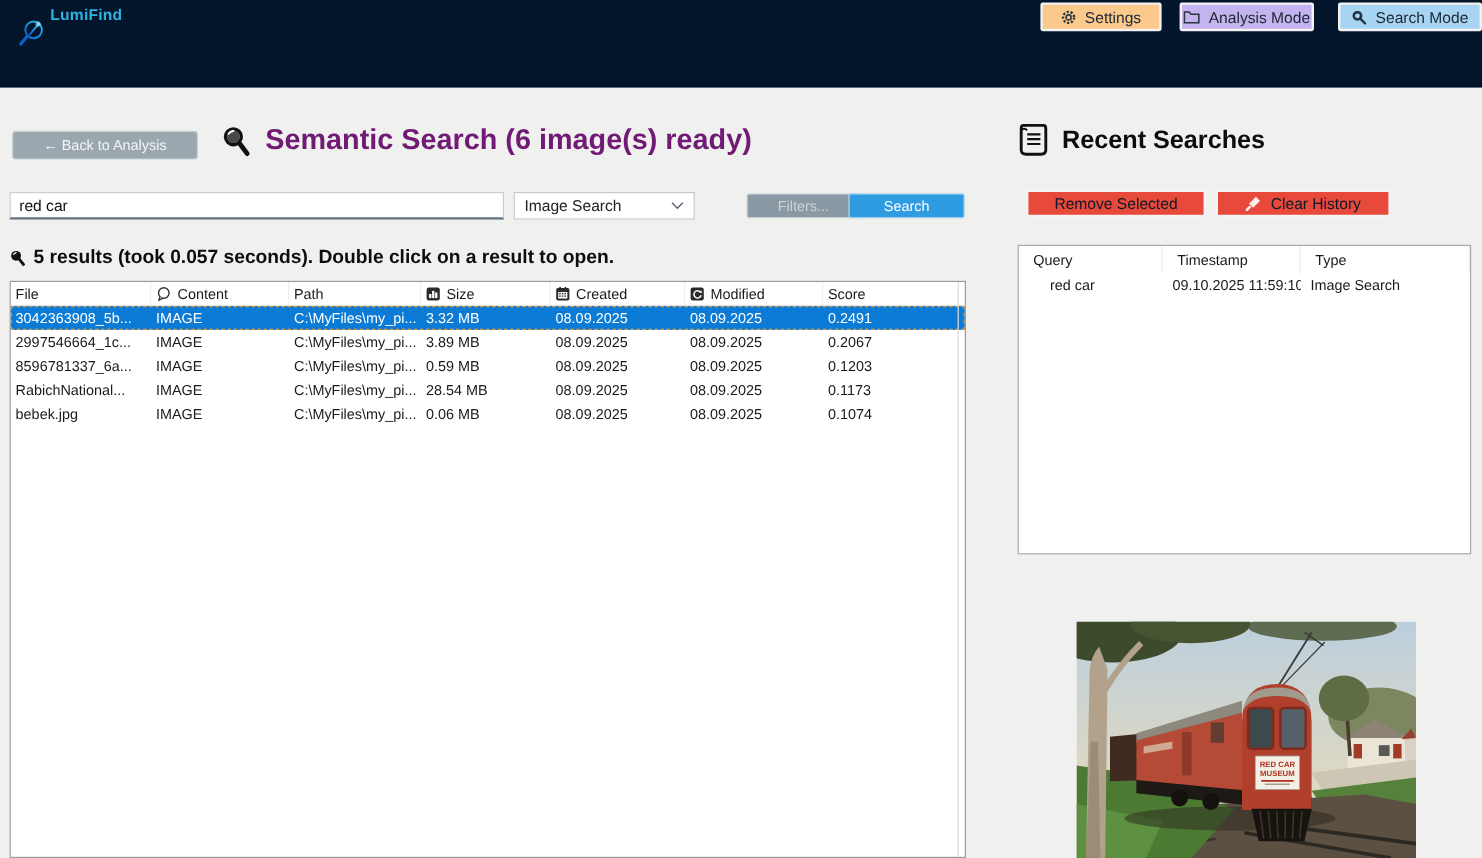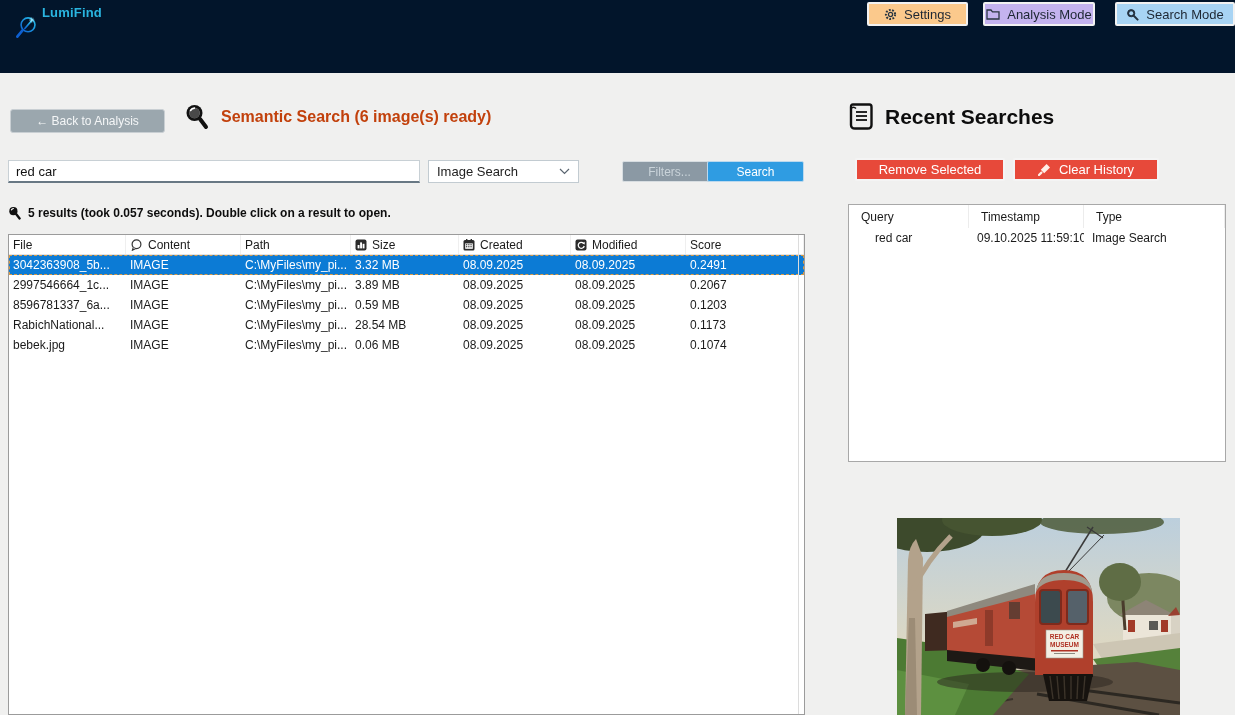--- a/index.html
+++ b/index.html
@@ -15,54 +15,54 @@
              gap:7px; font-size:13px; color:#1d2733; border:2px solid #f2f2f2; border-radius:2px; cursor:default; }
   .btn-settings   { left:867px;  width:101px; background:#fbc98c; }
   .btn-analysis   { left:983px;  width:112px; background:#c4b3ef; }
   .btn-searchmode { left:1115px; width:120px; background:#a8d4f4; }
 
   
   .back-btn { position:absolute; left:10px; top:109px; width:155px; height:24px; background:#9ba7ae;
               border:1px solid #c9cfd3; border-radius:3px; color:#f4f6f7; font-size:12px;
               display:flex; align-items:center; justify-content:center; }
   .page-title { position:absolute; left:184px; top:103px; display:flex; align-items:center; gap:12px; }
-  .page-title span { font-size:16px; font-weight:bold; color:#c2410c; }
+  .page-title span { font-size:24px; font-weight:bold; color:#701a75; }
 
   .search-input { position:absolute; left:8px; top:160px; width:412px; height:23px; background:#fff;
                   border:1px solid #c8d0d5; border-bottom:2px solid #687884; font-size:13px; color:#111;
                   padding:0 7px; font-family:"Liberation Sans", sans-serif; }
   .mode-select { position:absolute; left:428px; top:160px; width:151px; height:23px; background:#fff;
                  border:1px solid #c2cbd1; display:flex; align-items:center; font-size:13px; color:#222;
                  padding:0 8px; justify-content:space-between; }
   .filters-btn { position:absolute; left:622px; top:161px; width:95px; height:21px; background:#8b99a4;
                  border:1px solid #d7dde1; border-radius:2px; color:#c9d3d9; font-size:12px;
                  display:flex; align-items:center; justify-content:center; }
   .search-btn { position:absolute; left:707px; top:161px; width:97px; height:21px; background:#2f9ce2;
                 border:1px solid #bcd9ee; border-radius:2px; color:#fff; font-size:12px;
                 display:flex; align-items:center; justify-content:center; }
 
   .results-summary { position:absolute; left:8px; top:206px; display:flex; align-items:center; gap:7px; }
-  .results-summary span { font-size:12px; font-weight:bold; color:#0d0d0d; }
+  .results-summary span { font-size:16px; font-weight:bold; color:#0d0d0d; }
 
   .rtable { position:absolute; left:8px; top:234px; width:797px; height:481px; background:#fff;
             border:1px solid #9b9b9b; font-size:12px; color:#1a1a1a; }
   .rt-grid { display:grid; grid-template-columns:117px 115px 110px 108px 112px 115px 1fr; }
   .rt-head { height:20px; border-bottom:1px solid #e4e4e4; }
   .rt-head .hcell { display:flex; align-items:center; gap:5px; padding-left:4px; border-right:1px solid #efefef;
                     white-space:nowrap; overflow:hidden; }
   .rrow { height:20px; line-height:20px; }
   .rrow .cell { padding-left:4px; white-space:nowrap; overflow:hidden; }
   .rrow.selected { background:#0c7bd5; color:#fff; outline:1px dashed #d89a45; outline-offset:-1px; }
   .rt-scroll-sep { position:absolute; right:5px; top:0; bottom:0; width:0; border-left:1px solid #dcdcdc; }
 
   
   .recent-title { position:absolute; left:848px; top:102px; display:flex; align-items:center; gap:11px; }
   .recent-title span { font-size:21px; font-weight:bold; color:#0d0d0d; }
   .danger-btn { position:absolute; top:158px; height:23px; background:#e7493a; border:2px solid #f4f4f4;
-                border-radius:2px; color:#ffffff; font-size:13px; display:flex; align-items:center;
+                border-radius:2px; color:#0f172a; font-size:13px; display:flex; align-items:center;
                 justify-content:center; gap:8px; }
   .btn-remove { left:855px;  width:150px; }
   .btn-clear  { left:1013px; width:146px; }
 
   .htable { position:absolute; left:848px; top:204px; width:378px; height:258px; background:#fff;
             border:1px solid #a8a8a8; font-size:12px; color:#1a1a1a; }
   .ht-grid { display:grid; grid-template-columns:120px 115px 1fr; }
   .ht-head { height:23px; }
   .ht-head .hcell { display:flex; align-items:center; padding-left:12px; border-right:1px solid #ececec;
                     white-space:nowrap; }

